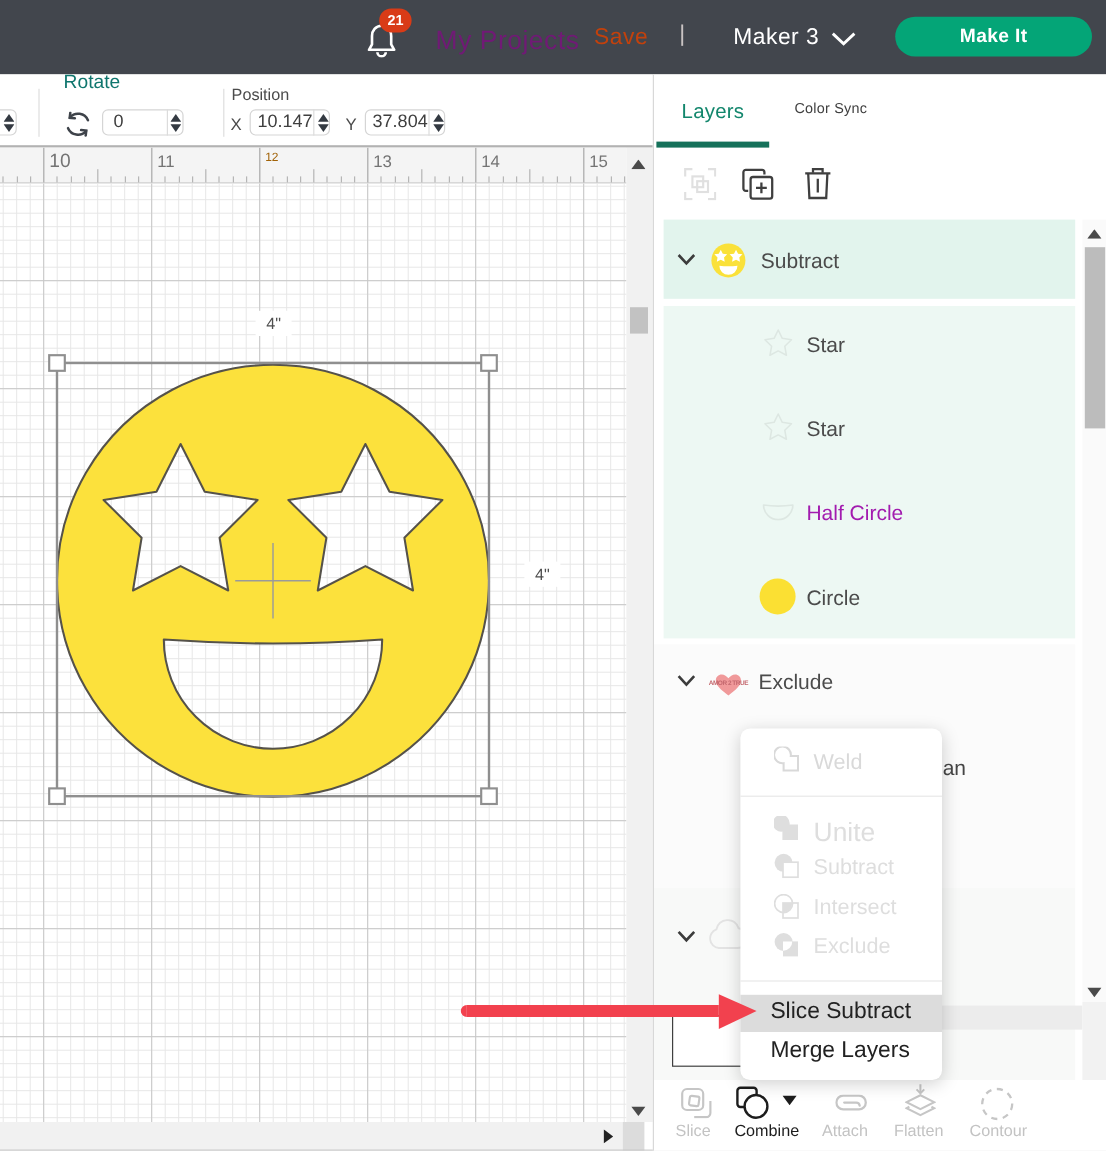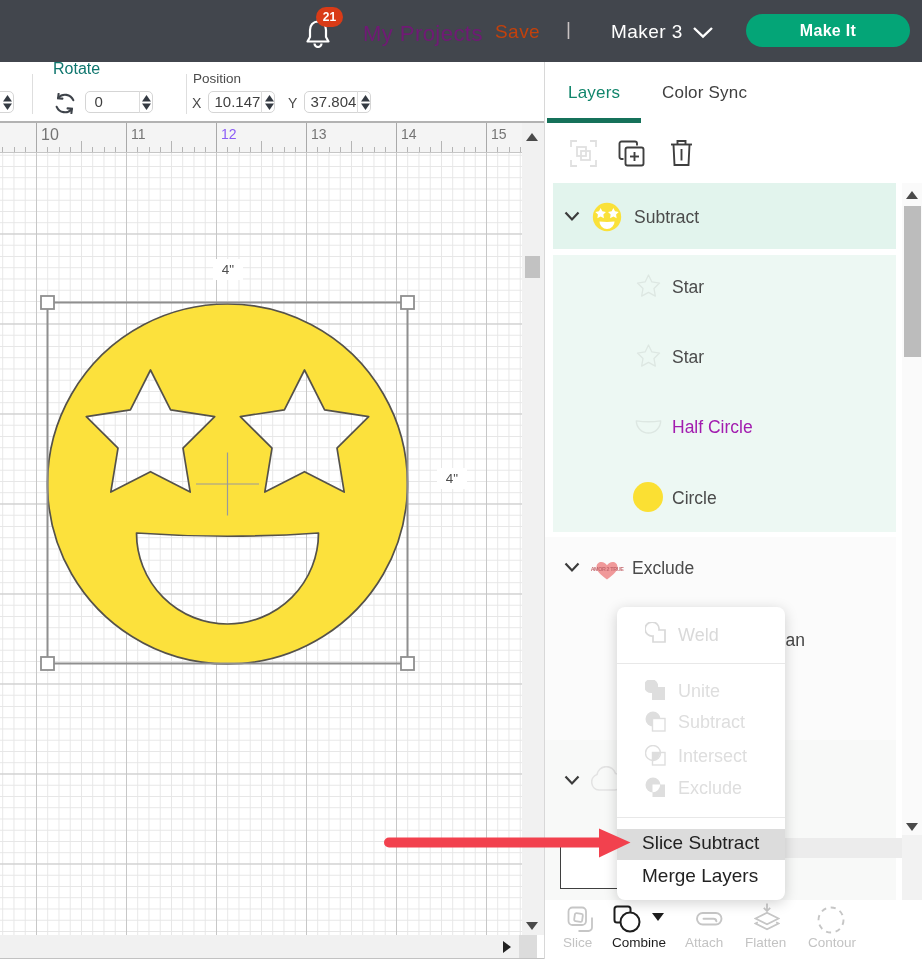--- a/index.html
+++ b/index.html
@@ -66,21 +66,21 @@
   <path d="M4.5 0 L9 6.5 L0 6.5 Z" fill="#343a42"></path>
     <path d="M4.5 15 L9 8.5 L0 8.5 Z" fill="#343a42"></path>
 </svg>
 
 <div id="ruler" class="abs" style="left:0;top:123px;width:522px;height:29.5px;background:#f4f4f4;border-bottom:1px solid #c6c6c6;overflow:hidden;">
     <div class="abs" style="left:36px;top:0;width:1px;height:29.5px;background:#a9a9a9;"></div>
     <div class="abs" style="left:41px;top:3px;font-size:16px;color:#747474;">10</div>
     <div class="abs" style="left:126px;top:0;width:1px;height:29.5px;background:#a9a9a9;"></div>
     <div class="abs" style="left:131px;top:3px;font-size:14px;color:#747474;">11</div>
     <div class="abs" style="left:216px;top:0;width:1px;height:29.5px;background:#a9a9a9;"></div>
-    <div class="abs" style="left:221px;top:3px;font-size:14px;color:#8b5cf6;">12</div>
+    <div class="abs" style="left:221px;top:3px;font-size:10px;color:#a16207;">12</div>
     <div class="abs" style="left:306px;top:0;width:1px;height:29.5px;background:#a9a9a9;"></div>
     <div class="abs" style="left:311px;top:3px;font-size:14px;color:#747474;">13</div>
     <div class="abs" style="left:396px;top:0;width:1px;height:29.5px;background:#a9a9a9;"></div>
     <div class="abs" style="left:401px;top:3px;font-size:14px;color:#747474;">14</div>
     <div class="abs" style="left:486px;top:0;width:1px;height:29.5px;background:#a9a9a9;"></div>
     <div class="abs" style="left:491px;top:3px;font-size:14px;color:#747474;">15</div>
     <div class="abs" style="left:2.25px;top:23.5px;width:1px;height:6px;background:#b5b5b5;"></div>
     <div class="abs" style="left:13.5px;top:23.5px;width:1px;height:6px;background:#b5b5b5;"></div>
     <div class="abs" style="left:24.75px;top:23.5px;width:1px;height:6px;background:#b5b5b5;"></div>
     <div class="abs" style="left:47.25px;top:23.5px;width:1px;height:6px;background:#b5b5b5;"></div>
@@ -164,21 +164,21 @@
 
 <div class="abs" style="left:0;top:935px;width:519px;height:23.5px;background:#f1f1f1;"></div>
 <svg class="abs" style="left:503px;top:941px;" width="8" height="12" viewBox="0 0 8 12">
     <path d="M0 0 L8 6 L0 12 Z" fill="#222"></path>
   </svg>
 <div class="abs" style="left:519px;top:935px;width:18px;height:23.5px;background:#dcdcdc;"></div>
 <div class="abs" style="left:0;top:957.5px;width:922px;height:1.5px;background:#c2c2c2;"></div>
 
 <div class="abs" style="left:544px;top:62px;width:378px;height:897px;background:#fff;border-left:1px solid #d8d8d8;"></div>
 <div class="abs" style="left:568px;top:83px;font-size:17px;color:#12866c;letter-spacing:0.2px;">Layers</div>
-<div class="abs" style="left:662px;top:83px;font-size:17px;color:#3f3f3f;letter-spacing:0.2px;">Color Sync</div>
+<div class="abs" style="left:662px;top:83px;font-size:12px;color:#3f3f3f;letter-spacing:0.2px;">Color Sync</div>
 <div class="abs" style="left:547px;top:118px;width:94px;height:5px;background:#15715a;"></div>
 
 <svg class="abs" style="left:570px;top:140px;" width="27" height="27" viewBox="0 0 27 27" fill="none" stroke="#e0e0e0" stroke-width="1.8">
   <path d="M1 7 L1 1 L7 1"></path>
     <path d="M20 1 L26 1 L26 7"></path>
     <path d="M26 20 L26 26 L20 26"></path>
     <path d="M7 26 L1 26 L1 20"></path>
   <rect x="7" y="7" width="9" height="9"></rect>
     <rect x="11" y="11" width="9" height="9"></rect>
 </svg>
@@ -288,21 +288,21 @@
 
 <div class="abs" style="left:617px;top:607px;width:168px;height:293px;background:#fff;border-radius:8px;box-shadow:0 3px 14px rgba(0,0,0,0.18);"></div>
 <svg class="abs" style="left:645px;top:622px;" width="23" height="23" viewBox="0 0 23 23" fill="none" stroke="#d9d9d9" stroke-width="1.7">
   <path d="M14 8 L20 8 L20 20 L8 20 L8 14 A7 7 0 1 1 14 8 Z"></path>
 </svg>
 <div class="abs" style="left:678px;top:625px;font-size:18px;color:#d9d9d9;">Weld</div>
 <div class="abs" style="left:617px;top:662.5px;width:168px;height:1px;background:#e8e8e8;"></div>
 <svg class="abs" style="left:645px;top:680px;" width="22" height="22" viewBox="0 0 22 22">
   <path d="M13 7 L20 7 L20 20 L7 20 L7 13 A7 7 0 1 1 13 7 Z" fill="#dedede"></path>
 </svg>
-<div class="abs" style="left:678px;top:681px;font-size:18px;color:#dedede;">Unite</div>
+<div class="abs" style="left:678px;top:681px;font-size:22px;color:#dedede;">Unite</div>
 <svg class="abs" style="left:645px;top:711px;" width="22" height="22" viewBox="0 0 22 22">
   <circle cx="8" cy="8" r="7.5" fill="#dedede"></circle>
   <rect x="7.5" y="7.5" width="12.5" height="12.5" fill="#fff" stroke="#dedede" stroke-width="1.4"></rect>
 </svg>
 <div class="abs" style="left:678px;top:712px;font-size:18px;color:#dedede;">Subtract</div>
 <svg class="abs" style="left:645px;top:745px;" width="22" height="22" viewBox="0 0 22 22">
   <circle cx="8" cy="8" r="7.5" fill="none" stroke="#dedede" stroke-width="1.4"></circle>
   <rect x="7.5" y="7.5" width="12.5" height="12.5" fill="none" stroke="#dedede" stroke-width="1.4"></rect>
   <path d="M7.5 7.5 L15.2 7.5 A 7.5 7.5 0 0 1 7.5 15.2 Z" fill="#dedede"></path>
 </svg>

